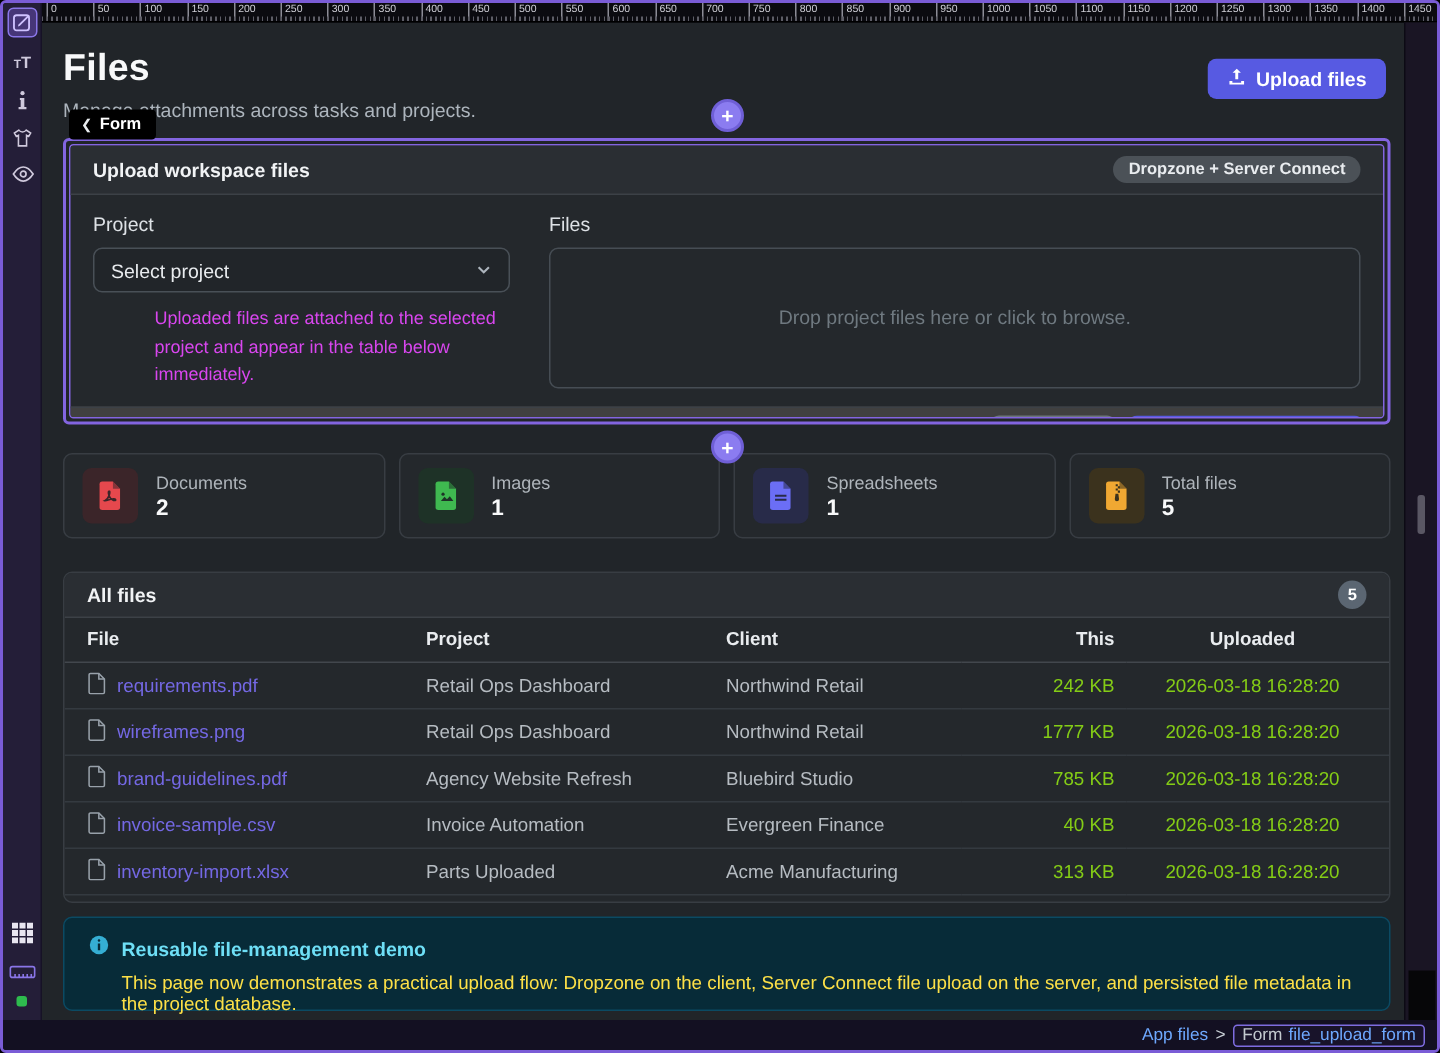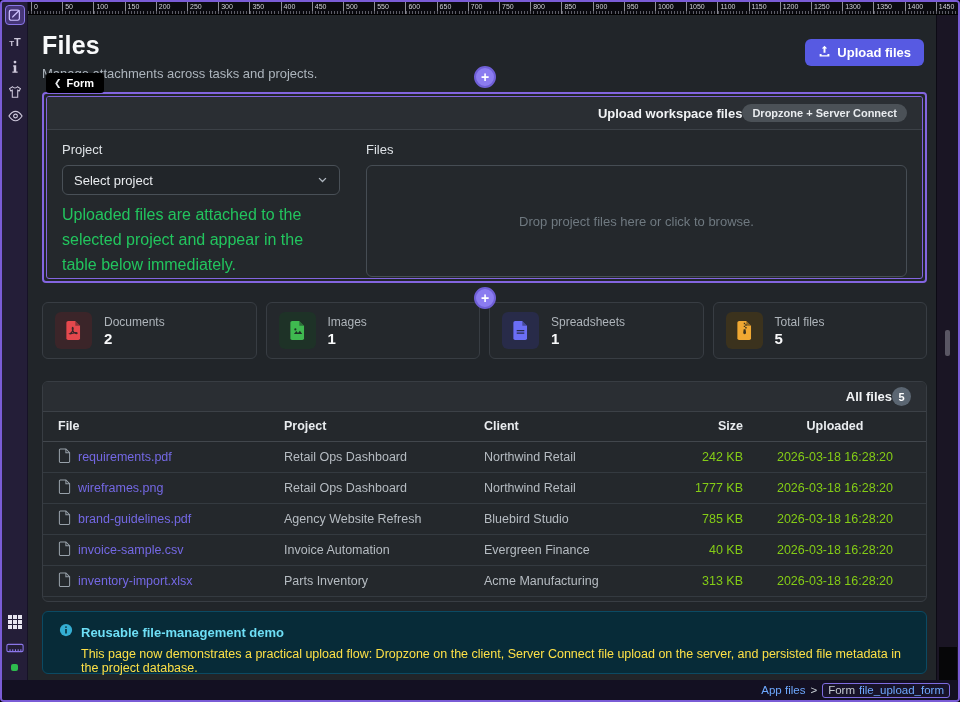--- a/index.html
+++ b/index.html
@@ -48,33 +48,33 @@
   .plus-btn{ position:absolute; width:22px; height:22px; border-radius:50%; background:#8b7cf0;
     border:2px solid #6f5fd6; color:#fff; font-size:14px; font-weight:700; line-height:18px;
     text-align:center; z-index:5; cursor:pointer; }
 
   
   .upload-wrap{ position:absolute; left:14px; top:77px; width:885px; height:191px;
     border:2px solid #8365e0; border-radius:4px; padding:2px; z-index:3; }
   .upload-card{ width:100%; height:100%; border:1px solid #8365e0; border-radius:3px;
     background:#24282c; display:flex; flex-direction:column; overflow:hidden; }
   .card-header{ height:33px; flex:0 0 33px; background:#2a2e33; border-bottom:1px solid #3c4147;
-    display:flex; align-items:center; justify-content:flex-end; padding:0 15px; }
+    display:flex; align-items:center; justify-content:space-between; padding:0 15px; }
   .card-title{ font-size:13px; font-weight:700; color:#f1f3f5; }
   .tech-badge{ background:#4b5157; color:#e9ecef; font-size:11px; font-weight:700;
     border-radius:10px; padding:3px 10px; }
   .card-body{ flex:1; display:flex; gap:26px; padding:12px 15px; }
   .col-project{ width:278px; flex:0 0 278px; }
   .col-files{ flex:1; display:flex; flex-direction:column; }
   .field-label{ font-size:13px; color:#dee2e6; margin-bottom:8px; }
   .select{ height:30px; background:#212529; border:1px solid #495057; border-radius:6px;
     display:flex; align-items:center; justify-content:space-between; padding:0 11px;
     font-size:13px; color:#e9ecef; cursor:pointer; }
   .select .chev{ color:#adb5bd; }
-  .help-text{ margin-top:8px; font-size:16px; line-height:1.55; color:#22c55e; }
+  .help-text{ margin-top:8px; font-size:12px; line-height:1.55; color:#d946ef;margin-left:41px; }
   .dropzone{ flex:1; border:1px solid #464d54; border-radius:6px; background:#24282c;
     display:flex; align-items:center; justify-content:center; cursor:pointer; }
   .dropzone-text{ font-size:13px; color:#6f7980; }
   .card-footer{ height:41px; flex:0 0 41px; background:#404040; border-top:1px solid #3c4147;
     display:flex; align-items:center; justify-content:flex-end; gap:8px; padding:0 13px; }
   .btn-outline{ background:transparent; border:1px solid #6c757d; color:#97a0a8;
     height:29px; padding:0 12px; }
   .upload-selected-btn{ height:29px; padding:0 13px; }
 
   
@@ -336,21 +336,21 @@
       <div class="card-header">
         <span class="card-title">All files</span>
         <span class="count-badge">5</span>
       </div>
       <table>
         <thead>
             <tr>
               <th>File</th>
               <th>Project</th>
               <th>Client</th>
-              <th>Size</th>
+              <th>This</th>
               <th>Uploaded</th>
             </tr>
           </thead>
         <tbody>
             <tr>
               <td>
                 <span class="file-cell">
         <span><svg width="13" height="15" viewBox="0 0 14 16" fill="none" stroke="#98a1aa" stroke-width="1.1">
   <path d="M2.5 1h6l4 4v9.5a1 1 0 0 1-1 1h-9a1 1 0 0 1-1-1v-12.5a1 1 0 0 1 1-1z"></path>
                       <path d="M8.5 1v4h4"></path>
@@ -411,21 +411,21 @@
             <tr>
               <td>
                 <span class="file-cell">
         <span><svg width="13" height="15" viewBox="0 0 14 16" fill="none" stroke="#98a1aa" stroke-width="1.1">
   <path d="M2.5 1h6l4 4v9.5a1 1 0 0 1-1 1h-9a1 1 0 0 1-1-1v-12.5a1 1 0 0 1 1-1z"></path>
                       <path d="M8.5 1v4h4"></path>
                     </svg></span>
         <a class="file-link">inventory-import.xlsx</a>
                 </span>
               </td>
-     <td>Parts Inventory</td>
+     <td>Parts Uploaded</td>
      <td>Acme Manufacturing</td>
      <td>313 KB</td>
      <td>2026-03-18 16:28:20</td>
             </tr>
           </tbody>
       </table>
     </div>
 
     <div class="info-banner">
       <div class="info-title-row">

